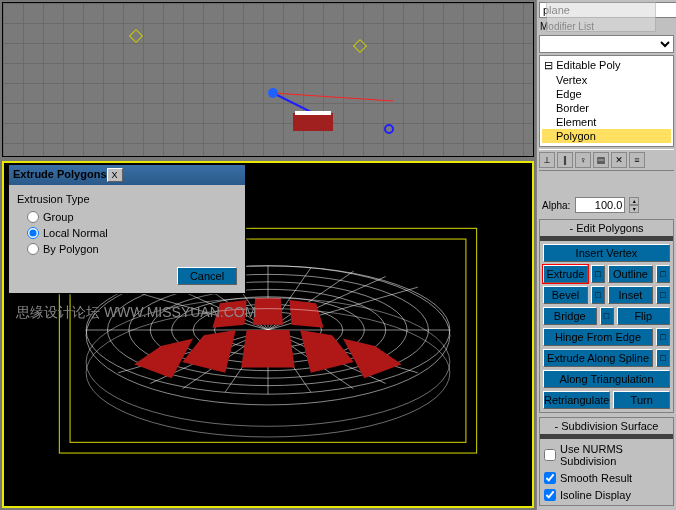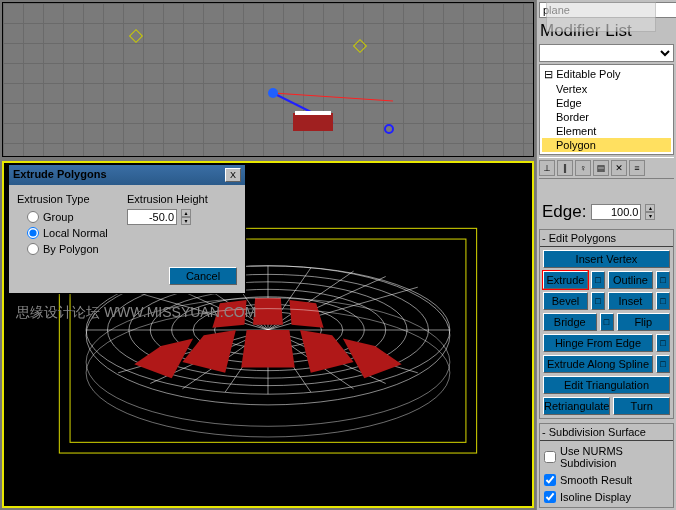--- a/index.html
+++ b/index.html
@@ -9,52 +9,52 @@
 .vp-top{height:155px;background:#7a7a7a;position:relative;border:1px solid #000;margin:2px}
 .grid{position:absolute;inset:0;background-image:linear-gradient(#6a6a6a 1px,transparent 1px),linear-gradient(90deg,#6a6a6a 1px,transparent 1px);background-size:20px 20px}
 .gizmo{position:absolute;left:260px;top:70px}
 .vp-bot{flex:1;background:#000;position:relative;border:2px solid #e8e800;margin:2px}
 .stats{position:absolute;left:60px;top:10px;line-height:13px;color:#cc9}
 .stats span{display:block}
 .dome{position:absolute;left:50px;top:60px;right:50px;bottom:30px}
 .panel{width:140px;background:#c0c0c0;border-left:1px solid #808080;display:flex;flex-direction:column;padding:2px;gap:2px}
 .input-row{display:flex;gap:2px;align-items:center}
 .input-row input{flex:1;height:16px;border:1px solid #808080;padding:1px 3px;background:#fff}
-.label{font-size:17px;color:#000;padding:1px}
+.label{font-size:10px;color:#000;padding:1px}
 .combo{width:100%;height:18px;border:1px solid #808080;background:#fff;padding:1px 3px}
 .tree{background:#fff;border:1px solid #808080;height:92px;padding:2px;font-size:11px}
 .tree-item{padding:1px 2px 1px 14px}
 .tree-root{padding:1px 2px}
 .selected{background:#ffe060}
 .iconbar{display:flex;gap:2px;padding:2px 0;border-top:1px solid #fff;border-bottom:1px solid #808080}
 .iconbar span{width:16px;height:16px;background:#bbb;border:1px solid #888;font-size:9px;text-align:center;line-height:14px}
 .spin{display:flex;align-items:center;gap:4px;padding:2px}
 .spin input{width:50px;height:16px;border:1px solid #808080;text-align:right;padding:1px 2px;background:#fff}
 .spin-btns{display:flex;flex-direction:column}
 .spin-btns button{width:10px;height:8px;border:1px solid #888;background:#c0c0c0;font-size:6px;line-height:4px;padding:0}
 .rollout{border:1px solid #808080;margin-top:2px}
-.roll-head{background:#c0c0c0;border-bottom:1px solid #404040;text-align:left;padding:2px;font-size:11px}
+.roll-head{background:#c0c0c0;border-bottom:5px solid #404040;text-align:center;padding:2px;font-size:11px}
 .roll-body{padding:3px;display:flex;flex-direction:column;gap:3px}
 .btn-row{display:flex;gap:3px}
 .btn{flex:1;height:18px;background:#0369a1;border:1px solid;border-color:#fff #606060 #606060 #fff;font-size:11px;text-align:center;line-height:16px;cursor:pointer}
 .btn.hl{outline:1px solid red}
 .btn.small{width:14px;flex:none;font-size:9px}
 .check{display:flex;align-items:center;gap:4px;padding:1px}
 .check input{width:12px;height:12px}
 .dialog{position:absolute;left:8px;top:164px;width:238px;background:#c0c0c0;border:1px solid #000;box-shadow:2px 2px 4px rgba(0,0,0,.3);z-index:10}
-.dlg-title{background:linear-gradient(#3a6ea5,#2a5a8a);color:#fff;padding:3px 4px;display:flex;justify-content:space-between;font-weight:bold;font-size:11px}
+.dlg-title{background:linear-gradient(#3a6ea5,#2a5a8a);color:#fff;padding:3px 4px;display:flex;justify-content:flex-start;font-weight:bold;font-size:11px}
 .dlg-title button{width:16px;height:14px;background:#c0c0c0;border:1px solid;border-color:#fff #606060 #606060 #fff;font-size:9px;line-height:10px}
 .dlg-body{padding:8px;display:flex;flex-direction:column;gap:6px}
 .dlg-row{display:flex;gap:0}
 .fieldset{flex:1}
 .fieldset .fs-label{font-size:11px;margin-bottom:4px}
 .radio{display:flex;align-items:flex-end;gap:4px;padding:2px 0 2px 10px}
 .radio input{width:12px;height:12px}
 .dlg-btns{text-align:right;padding-top:4px}
-.dlg-btns .btn{display:inline-block;width:68px;flex:none}
+.dlg-btns .btn{display:inline-block;width:60px;flex:none}
 .wm{position:absolute;left:16px;top:304px;color:#888;font-size:14px;z-index:5}
 .topright{position:absolute;right:20px;top:2px;width:110px;height:30px;border:1px solid #aaa;background:#ddd;opacity:.6;z-index:20}
 .marker{position:absolute;width:10px;height:10px;border:1px solid #cccc00;transform:rotate(45deg)}
 </style>
 </head>
 <body>
 
 <div class="app">
  <div class="vp-area">
   <div class="vp-top">
@@ -136,21 +136,21 @@
   <div class="iconbar">
    <span>⟂</span>
    <span>∥</span>
    <span>♀</span>
    <span>▤</span>
    <span>✕</span>
    <span>≡</span>
   </div>
   <div style="height:20px"></div>
   <div class="spin">
-   <span class="label">Edge:</span>
+   <span class="label">Alpha:</span>
    <input value="100.0" style="">
    <div class="spin-btns">
           <button>▴</button>
           <button>▾</button>
         </div>
   </div>
 
   <div class="rollout">
    <div class="roll-head">- <span>Edit Polygons</span></div>
    <div class="roll-body">
@@ -173,21 +173,21 @@
      <div class="btn">Flip</div>
     </div>
     <div class="btn-row">
             <div class="btn">Hinge From Edge</div>
             <div class="btn small">□</div>
           </div>
     <div class="btn-row">
             <div class="btn">Extrude Along Spline</div>
             <div class="btn small">□</div>
           </div>
-    <div class="btn">Edit Triangulation</div>
+    <div class="btn">Along Triangulation</div>
     <div class="btn-row">
      <div class="btn">Retriangulate</div>
      <div class="btn">Turn</div>
     </div>
    </div>
   </div>
 
   <div class="rollout">
    <div class="roll-head">- <span>Subdivision Surface</span></div>
    <div class="roll-body">
@@ -223,30 +223,20 @@
           </label>
     <label class="radio">
             <input type="radio" name="et" checked="" style="">
             <span>Local Normal</span>
           </label>
     <label class="radio">
             <input type="radio" name="et" style="">
             <span>By Polygon</span>
           </label>
    </div>
-   <div class="fieldset">
-    <div class="fs-label">Extrusion Height</div>
-    <div class="spin" style="padding:0">
-     <input value="-50.0" style="">
-     <div class="spin-btns">
-              <button>▴</button>
-              <button>▾</button>
-            </div>
-    </div>
-   </div>
   </div>
   <div class="dlg-btns">
    <div class="btn">Cancel</div>
   </div>
  </div>
 </div>
 
 <div class="wm">思缘设计论坛  WWW.MISSYUAN.COM</div>
 <div class="topright"></div>
 

